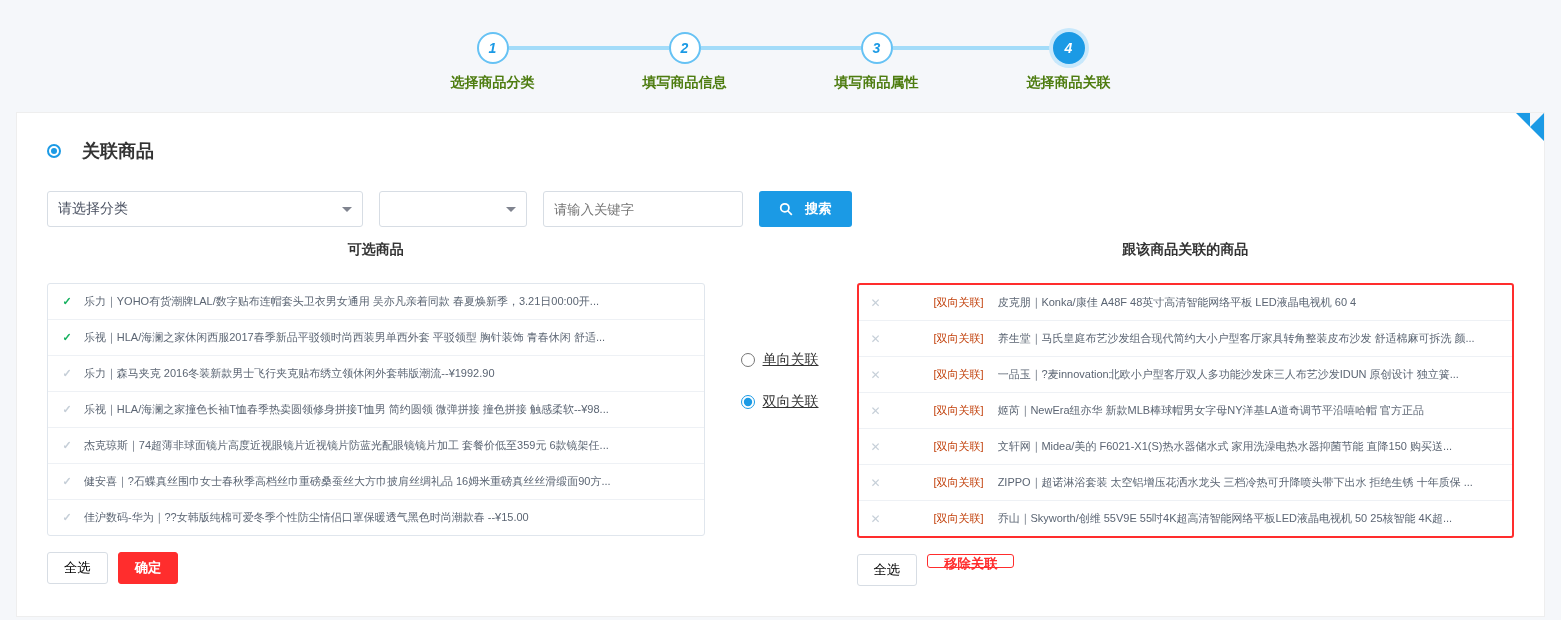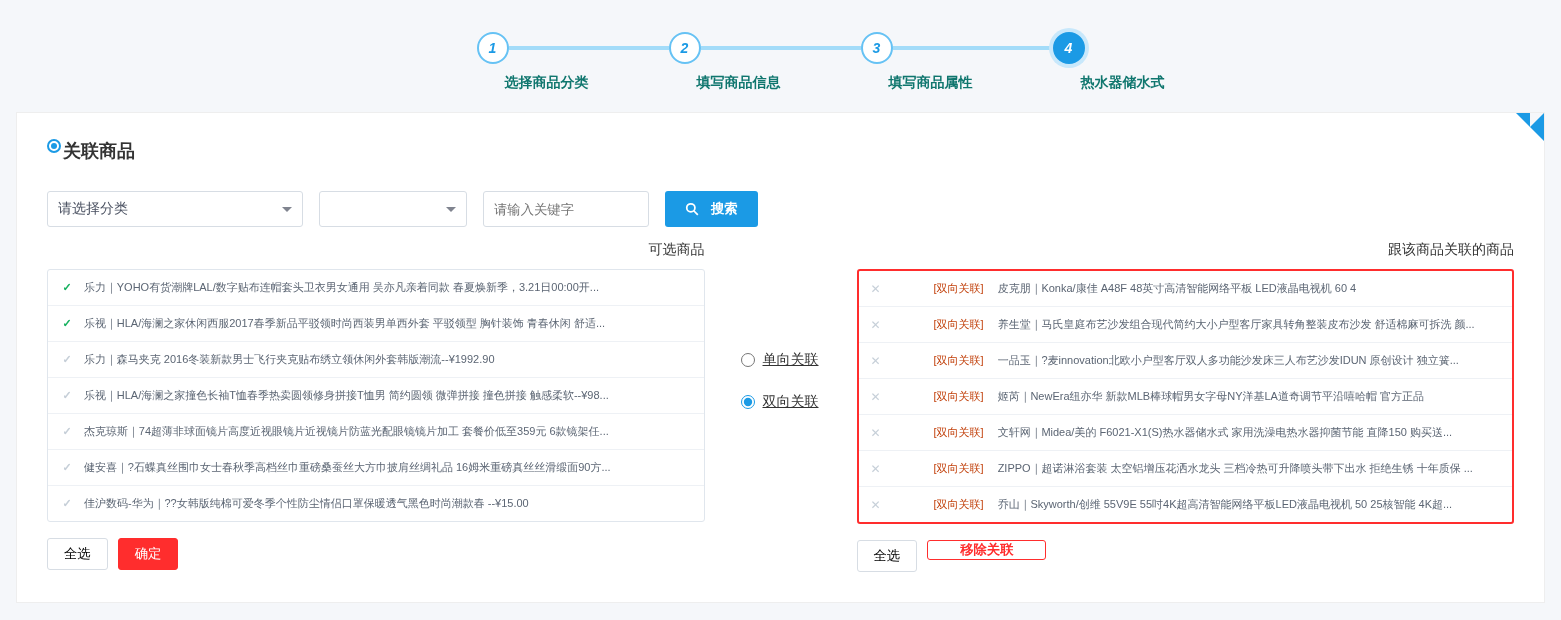--- a/index.html
+++ b/index.html
@@ -11,62 +11,62 @@
   .steps-row { display: flex; align-items: center; justify-content: center; }
   .step-bubble {
     width: 32px; height: 32px; border-radius: 50%;
     border: 2px solid #66c2f4; background: #fff;
     display: flex; align-items: center; justify-content: center;
     color: #1b9ae5; font-weight: 700; font-style: italic;
   }
   .step-bubble.current { background: #1b9ae5; color: #fff; border-color: #1b9ae5; box-shadow: 0 0 0 4px #c8e8fb; }
   .step-line { flex: 1; height: 4px; background: linear-gradient(#a3dcf9,#a3dcf9); max-width: 160px; }
   .steps-labels { display: flex; justify-content: center; gap: 0; margin-top: 10px; }
-  .step-label { width: 192px; text-align: right; font-weight: 600; color: #0f766e; font-size:14px; }
+  .step-label { width: 192px; text-align: center; font-weight: 600; color: #4d7c0f; font-size:14px; }
 
   
   .panel { background: #fff; border: 1px solid #eee; padding: 26px 30px 30px; position: relative; }
   .corner-fold {
     position: absolute; top: 0; right: 0; width: 0; height: 0;
     border-style: solid; border-width: 0 28px 28px 0;
     border-color: transparent #1b9ae5 transparent transparent;
   }
   .corner-fold::after {
     content: ""; position: absolute; right:-28px; top:0;
     border-style: solid; border-width: 14px 14px 0 0;
     border-color: #f5f7fa transparent transparent transparent;
   }
 
-  .panel-head { display: flex; align-items: flex-start; gap: 2px; margin-bottom: 28px; }
+  .panel-head { display: flex; align-items: center; gap: 21px; margin-bottom: 28px; }
   .radio-dot { width: 14px; height: 14px; border: 2px solid #1b9ae5; border-radius: 50%; display:inline-flex; align-items:center; justify-content:center; }
   .radio-dot::after { content:""; width:6px; height:6px; background:#1b9ae5; border-radius:50%; }
   .panel-title { font-size: 18px; font-weight: 700; }
 
   
   .filters { display: flex; gap: 16px; align-items:center; margin-bottom: 14px; }
   .select-like {
     background: #fff; border: 1px solid #d7dde4; height: 36px;
     display:flex; align-items:center; justify-content:space-between;
     padding: 0 10px; border-radius: 3px; color: #495060; cursor: pointer;
   }
   .caret { width:0; height:0; border-left:5px solid transparent; border-right:5px solid transparent; border-top:5px solid #80848f; margin-left:8px; }
-  .filters .select-like.cat { width: 256px; }
+  .filters .select-like.cat { width: 316px; }
   .filters .select-like.sub { width: 148px; }
   .input-like {
-    background:#fff; border:1px solid #d7dde4; height:36px; width:166px;
+    background:#fff; border:1px solid #d7dde4; height:36px; width:200px;
     border-radius:3px; padding:0 10px; color:#333;
   }
   .btn-primary {
     background: #1b9ae5; color:#fff; border:none; height:36px; padding:0 20px;
     border-radius:3px; display:inline-flex; align-items:center; gap:12px; cursor:pointer; font-weight:600;
   }
 
   
   .cols { display:grid; grid-template-columns: 1fr 120px 1fr; gap: 16px; align-items:start; }
-  .col-title { text-align:right; font-weight:400; margin-bottom:10px; }
+  .col-title { text-align:center; font-weight:700; margin-bottom:24px; }
   .listbox { border:1px solid #e0e6ed; border-radius:3px; background:#fff; }
   .listbox.sel { border:2px solid #ff2d2d; }
   .row {
     display:flex; align-items:center; gap:10px; padding:10px 12px;
     border-top:1px solid #eef1f5; font-size:11px; color:#5b6573;
     white-space:nowrap; overflow:hidden; text-overflow:ellipsis;
   }
   .row:first-child { border-top:none; }
   .tick { width:14px; height:14px; display:inline-flex; align-items:center; justify-content:center; color:#c6cfd8; flex-shrink:0; }
   .tick.on { color:#17b160; }
@@ -77,22 +77,22 @@
   .mid { display:flex; flex-direction:column; gap:24px; padding-top:110px; align-items:flex-start; padding-left:20px;text-decoration:underline; }
   .rlabel { display:flex; align-items:center; gap:8px; cursor:pointer; font-size:14px; color:#333; }
   input[type=radio] { accent-color:#1b9ae5; width:14px; height:14px; }
 
   
   .icon-check::before { content:"✓"; font-weight:700; }
   .icon-x::before { content:"✕"; font-size:12px; }
 
   .actions { margin-top:16px; display:flex; gap:10px; }
   .btn-plain { background:#fff; border:1px solid #d7dde4; height:32px; padding:0 16px; border-radius:3px; cursor:pointer; }
-  .btn-danger { background:#ff2d2d; border:1px solid #ff2d2d; color:#fff; height:32px; padding:0 16px; border-radius:3px; cursor:pointer; font-weight:400; }
-  .btn-danger-outline { background:#fff; border:1px solid #ff2d2d; color:#ff2d2d; height:20px; padding:0 32px; border-radius:3px; cursor:pointer; font-weight:600; }
+  .btn-danger { background:#ff2d2d; border:1px solid #ff2d2d; color:#fff; height:32px; padding:0 16px; border-radius:3px; cursor:pointer; font-weight:700; }
+  .btn-danger-outline { background:#fff; border:1px solid #ff2d2d; color:#ff2d2d; height:14px; padding:0 16px; border-radius:3px; cursor:pointer; font-weight:600; }
 
   .search-ico { display:inline-flex; }
 </style>
 </head>
 <body>
 
 <div class="wrap">
 
   <div class="steps">
     <div class="steps-row">
@@ -101,21 +101,21 @@
       <span class="step-bubble">2</span>
       <span class="step-line"></span>
       <span class="step-bubble">3</span>
       <span class="step-line"></span>
       <span class="step-bubble current">4</span>
     </div>
     <div class="steps-labels">
       <div class="step-label">选择商品分类</div>
       <div class="step-label">填写商品信息</div>
       <div class="step-label">填写商品属性</div>
-      <div class="step-label">热水器储水式</div>
+      <div class="step-label">选择商品关联</div>
     </div>
   </div>
 
   <div class="panel">
     <div class="corner-fold"></div>
 
     <div class="panel-head">
       <span class="radio-dot"></span>
       <span class="panel-title">关联商品</span>
     </div>

